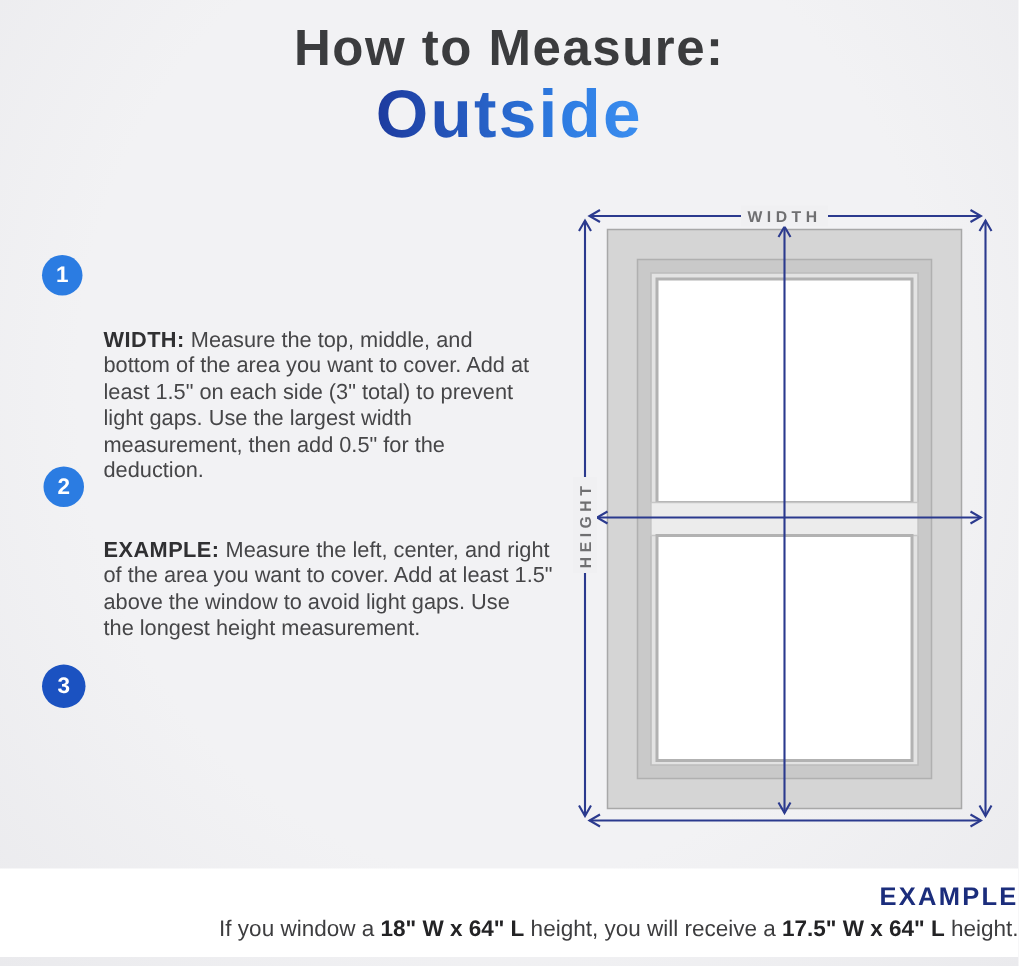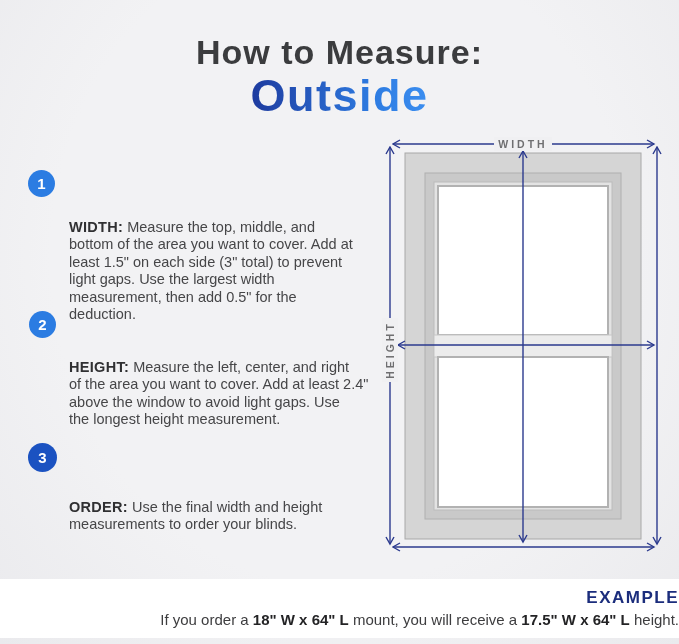--- a/index.html
+++ b/index.html
@@ -4,21 +4,21 @@
 <style>
   html,body{margin:0;padding:0;}
   .canvas{
     position:relative;
     width:679px;height:644px;
     overflow:hidden;
     background:radial-gradient(ellipse at 50% 40%, #f2f2f4 60%, #eaeaed 100%);
     font-family:"Liberation Sans", sans-serif;
   }
   
-  .title{position:absolute;top:32px;left:0;width:679px;text-align:center;}
+  .title{position:absolute;top:12px;left:0;width:679px;text-align:center;}
   .title-line1{
     font-size:34px;font-weight:700;color:#3b3c3e;letter-spacing:1px;line-height:40px;
   }
   .title-line2{display:flex;justify-content:center;align-items:baseline;gap:12px;line-height:48px;}
   .title-highlight{
     font-size:45px;font-weight:800;letter-spacing:1.5px;
     background:linear-gradient(90deg,#1d3a9e 0%,#2e7ce2 70%,#3b8ef0 100%);
     -webkit-background-clip:text;background-clip:text;color:transparent;
   }
   .title-suffix{font-size:31px;font-weight:700;color:#3b3c3e;letter-spacing:0.5px;}
@@ -80,27 +80,25 @@
     <span>3</span>
   </div>
 
   <p class="step-text text-1"><span class="lead">WIDTH:</span><span> Measure the top, middle, and
 bottom of the area you want to cover. Add at
 least 1.5" on each side (3" total) to prevent
 light gaps. Use the largest width
 measurement, then add 0.5" for the
 deduction.</span></p>
 
-  <p class="step-text text-2"><span class="lead">HEIGHT:</span><span> Measure the left, center, and right
-of the area you want to cover. Add at least 2.4"
+  <p class="step-text text-2"><span class="lead">EXAMPLE:</span><span> Measure the left, center, and right
+of the area you want to cover. Add at least 1.5"
 above the window to avoid light gaps. Use
 the longest height measurement.</span></p>
 
-  <p class="step-text text-3"><span class="lead">ORDER:</span><span> Use the final width and height
-measurements to order your blinds.</span></p>
 
   <svg class="diagram" width="300" height="440" viewBox="0 0 300 440">
     <defs>
       <marker id="ah" viewBox="0 0 10 10" markerWidth="10" markerHeight="10" refX="8.5" refY="5" orient="auto-start-reverse" markerUnits="userSpaceOnUse">
         <path d="M1.5,1 L8.5,5 L1.5,9" fill="none" stroke="#2b3a8e" stroke-width="1.4"></path>
       </marker>
     </defs>
 
     <g>
       <rect x="27" y="25" width="236" height="386" fill="#d5d5d5" stroke="#a8a8a8" stroke-width="1"></rect>
@@ -123,16 +121,16 @@
     <g>
       <rect x="116" y="9" width="58" height="14" fill="#f0f0f2"></rect>
       <text class="dim-label" x="145" y="20" text-anchor="middle">WIDTH</text>
       <rect x="4" y="190" width="16" height="64" fill="#f0f0f2"></rect>
       <text class="dim-label" transform="translate(16,222) rotate(-90)" text-anchor="middle">HEIGHT</text>
     </g>
   </svg>
 
   <div class="example">
     <div class="example-heading">EXAMPLE</div>
-    <div class="example-line"><span>If you order a </span><b>18" W x 64" L</b><span> mount, you will receive a </span><b>17.5" W x 64" L</b><span> height.</span></div>
+    <div class="example-line"><span>If you window a </span><b>18" W x 64" L</b><span> height, you will receive a </span><b>17.5" W x 64" L</b><span> height.</span></div>
   </div>
 
 </div>
 
 </body></html>

